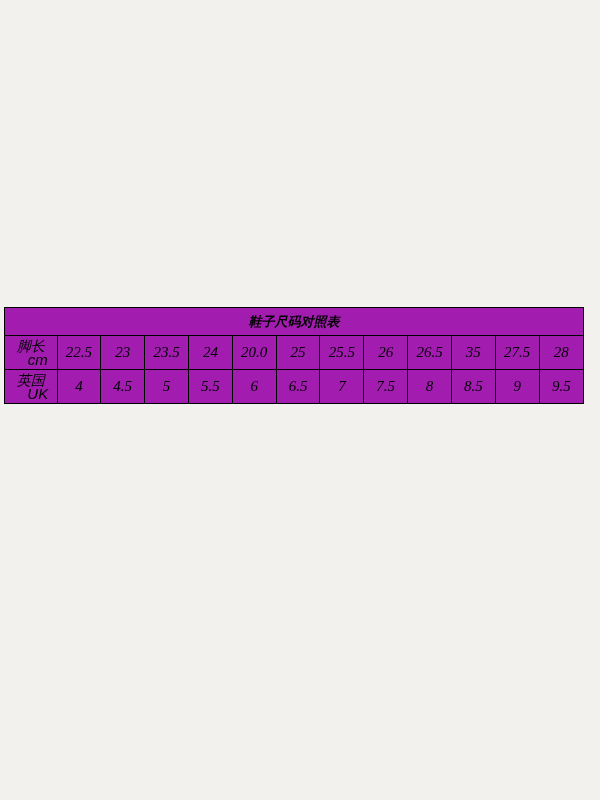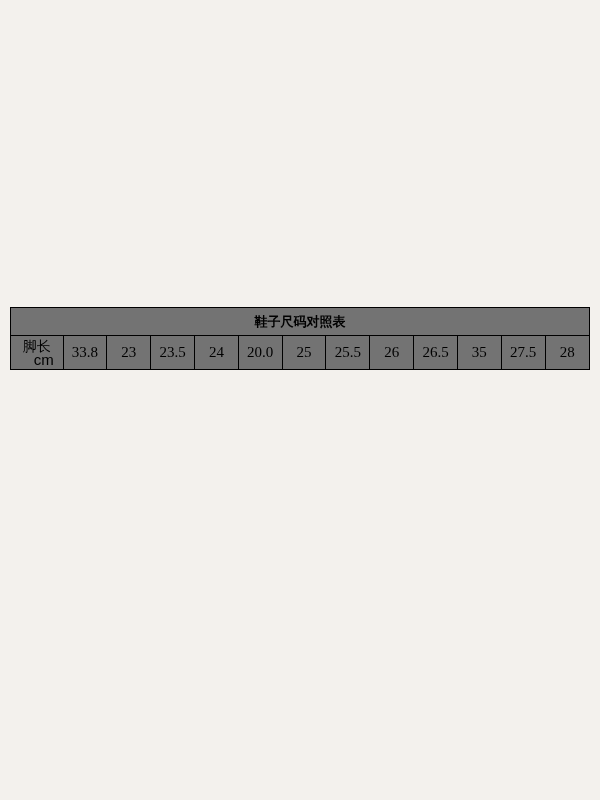--- a/index.html
+++ b/index.html
@@ -9,26 +9,27 @@
   body {
     width: 600px;
     height: 800px;
     background: #f3f1ed;
     font-family: "Liberation Serif", serif;
     color: #000;
     overflow: hidden;
   }
   .sheet {
     position: absolute;
-    left: 10px;
+    left: 4px;
     top: 307px;
     width: 580px;
-    background: #737373;
+    background: #a21caf;
     border: 1px solid #000;
     box-sizing: border-box;
+    font-style: italic;
   }
   .chart-title {
     text-align: center;
     font-family: "Liberation Sans", sans-serif;
     font-weight: bold;
     font-size: 13px;
     line-height: 28px;
     height: 28px;
     border-bottom: 1px solid #000;
     box-sizing: border-box;
@@ -85,28 +86,46 @@
 
 <div class="sheet">
   <div class="chart-title">鞋子尺码对照表</div>
   <table class="size-table">
     <tbody>
       <tr>
         <td class="rowhead">
           <span class="rh-main">脚长</span>
           <span class="rh-sub">cm</span>
         </td>
-        <td>33.8</td>
+        <td>22.5</td>
         <td>23</td>
         <td>23.5</td>
         <td>24</td>
         <td>20.0</td>
         <td>25</td>
         <td>25.5</td>
         <td>26</td>
         <td>26.5</td>
         <td>35</td>
         <td>27.5</td>
         <td>28</td>
       </tr>
+      <tr>
+        <td class="rowhead">
+          <span class="rh-main">英国</span>
+          <span class="rh-sub">UK</span>
+        </td>
+        <td>4</td>
+        <td>4.5</td>
+        <td>5</td>
+        <td>5.5</td>
+        <td>6</td>
+        <td>6.5</td>
+        <td>7</td>
+        <td>7.5</td>
+        <td>8</td>
+        <td>8.5</td>
+        <td>9</td>
+        <td>9.5</td>
+      </tr>
     </tbody>
   </table>
 </div>
 
 </body></html>

